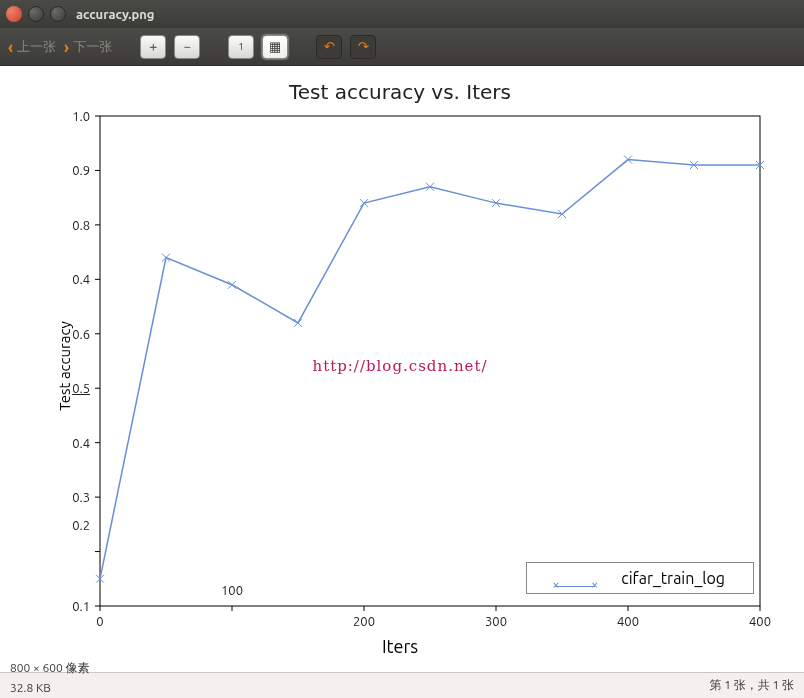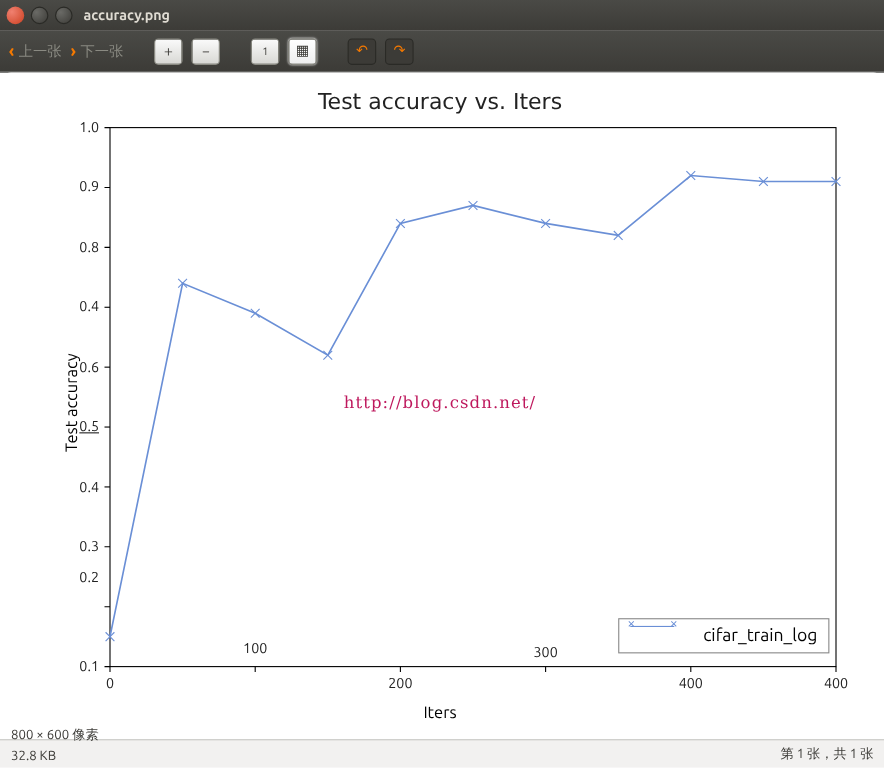--- a/index.html
+++ b/index.html
@@ -103,30 +103,30 @@
   position: absolute;
   left: 20px; top: 50%;
   transform: translateY(-50%) rotate(-90deg);
   transform-origin: center;
   font-size: 15px;
 }
 .axis-label-x {
   position: absolute;
   left: 50%; transform: translateX(-50%);
   bottom: 10px;
-  font-size: 15px;
+  font-size: 18px;
 }
 .tick-x { position: absolute; font-size: 13px; color: #222; transform: translateX(-50%); }
 .tick-y { position: absolute; font-size: 13px; color: #222; transform: translateY(-50%); text-align: right; width: 30px;}
 .legend {
   position: absolute;
   background: #fff;
   border: 1px solid #888;
-  padding: 6px 10px;
-  display: flex; align-items: flex-start; gap: 26px;
+  padding: 6px 28px;
+  display: flex; align-items: flex-end; gap: 26px;
   font-size: 16px;
 }
 .legend-line {
   width: 40px; height: 1px; background: #6a8fd6; position: relative;
 }
 .legend-line::before, .legend-line::after {
   content: "×"; color: #6a8fd6; position: absolute; top: -9px; font-size: 13px;
 }
 .legend-line::before { left: -3px; }
 .legend-line::after { right: -3px; }
@@ -220,21 +220,21 @@
         <line x1="624" y1="97.55555555555549" x2="632" y2="89.55555555555549" class="marker"></line>
         <line x1="690" y1="95" x2="698" y2="103" class="marker"></line>
         <line x1="690" y1="103" x2="698" y2="95" class="marker"></line>
         <line x1="756" y1="95" x2="764" y2="103" class="marker"></line>
         <line x1="756" y1="103" x2="764" y2="95" class="marker"></line>
       </svg>
     <div id="ticks-container">
         <div class="tick-x" style="left: 100px; top: 548px;">0</div>
         <div class="tick-x" style="left: 232px; top: 517px;">100</div>
         <div class="tick-x" style="left: 364px; top: 548px;">200</div>
-        <div class="tick-x" style="left: 496px; top: 520px;">300</div>
+        <div class="tick-x" style="left: 496px; top: 548px;">300</div>
         <div class="tick-x" style="left: 628px; top: 548px;">400</div>
         <div class="tick-x" style="left: 760px; top: 548px;">400</div>
         <div class="tick-y" style="left: 60px; top: 540px;">0.1</div>
         <div class="tick-y" style="left: 60px; top: 459px;">0.2</div>
         <div class="tick-y" style="left: 60px; top: 431.111px;">0.3</div>
         <div class="tick-y" style="left: 60px; top: 376.667px;">0.4</div>
         <div class="tick-y" style="left: 60px; top: 322.222px; text-decoration: underline;">0.5</div>
         <div class="tick-y" style="left: 60px; top: 267.778px;">0.6</div>
         <div class="tick-y" style="left: 60px; top: 213.333px;">0.4</div>
         <div class="tick-y" style="left: 60px; top: 158.889px;">0.8</div>

